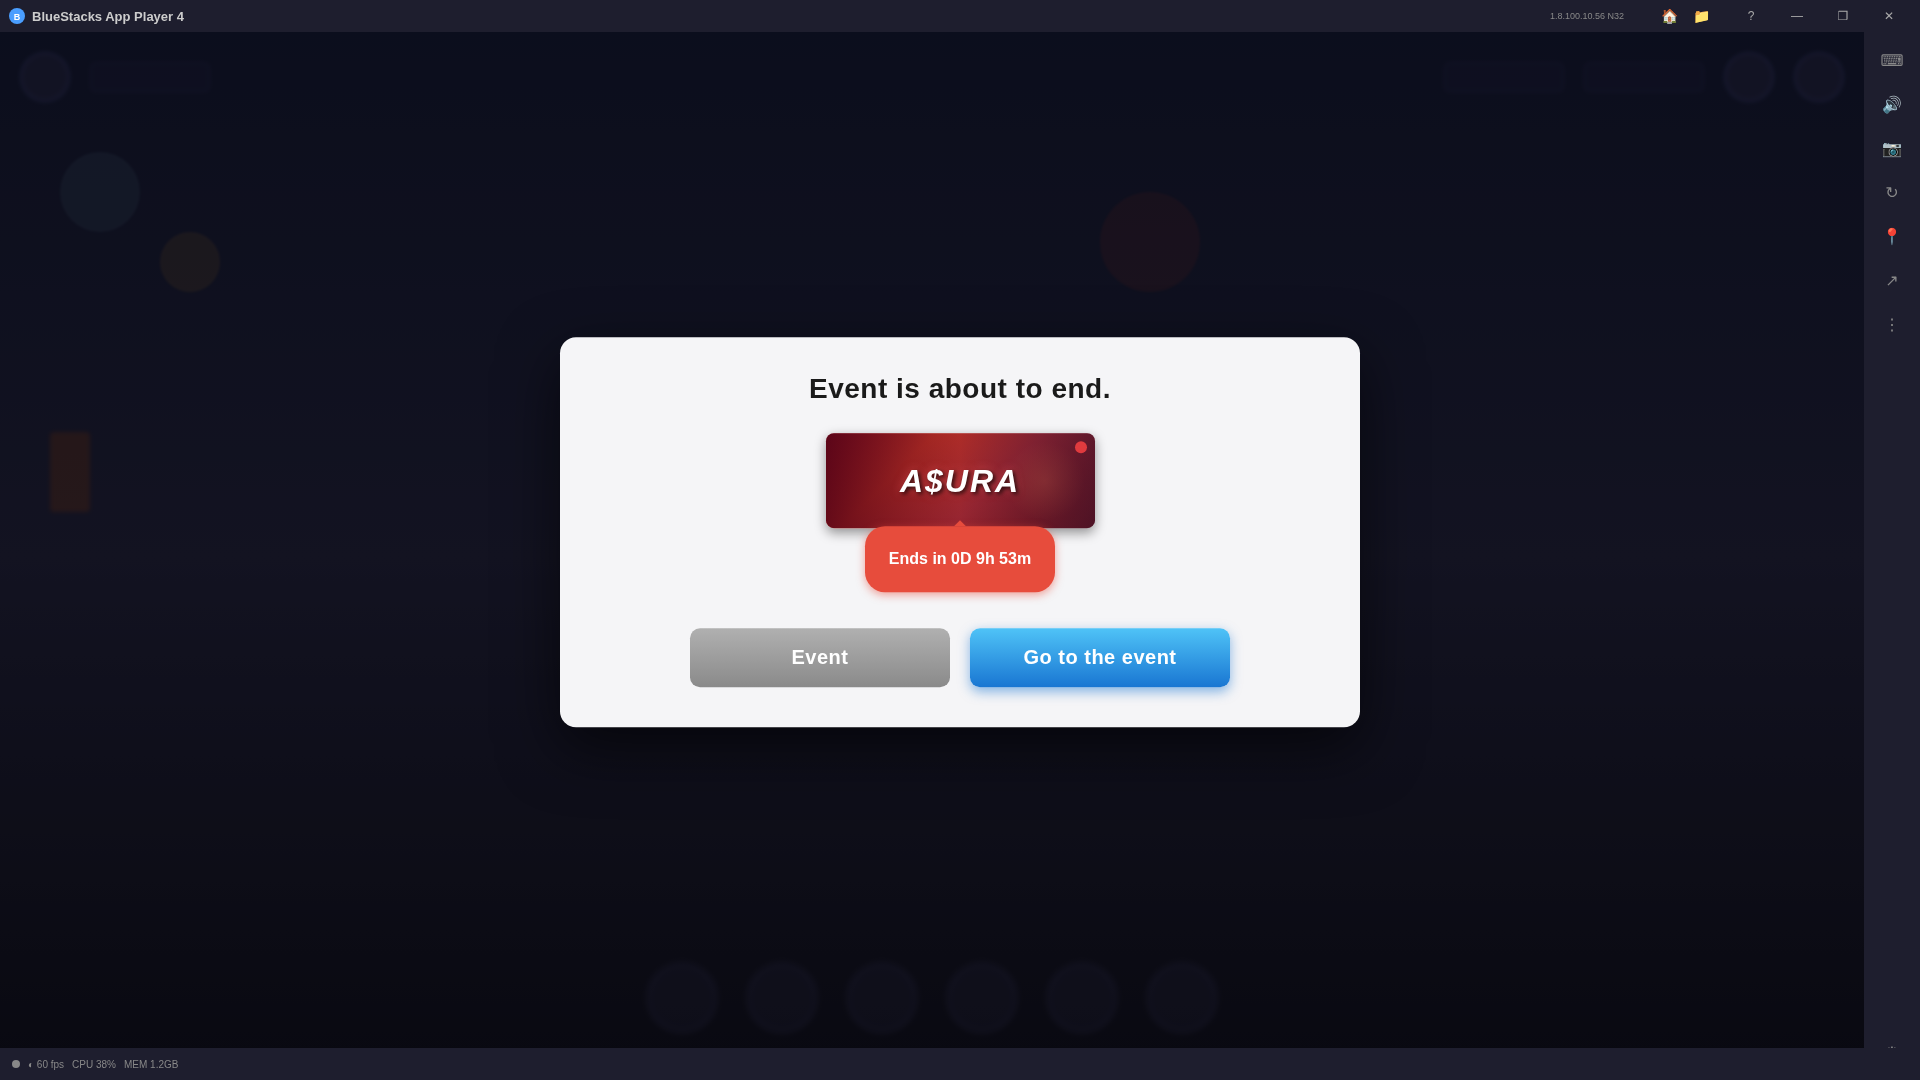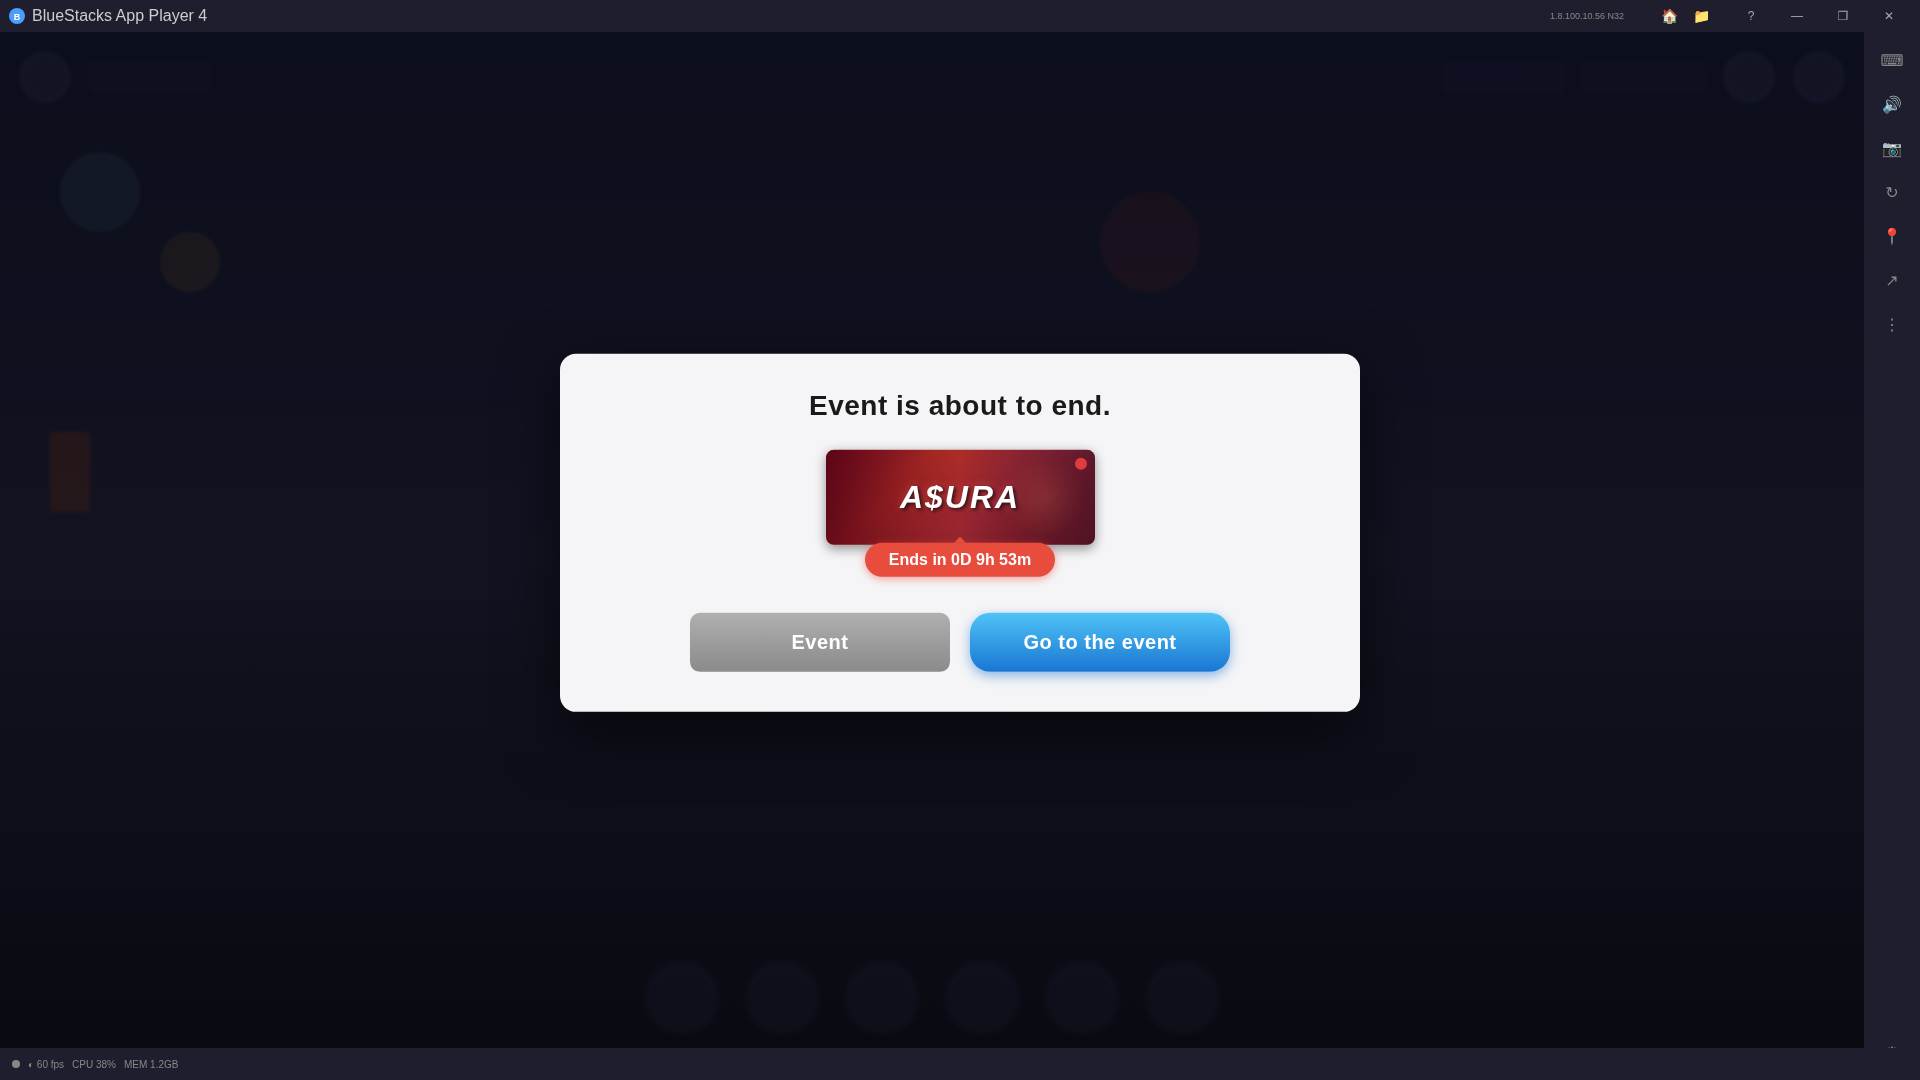--- a/index.html
+++ b/index.html
@@ -44,22 +44,22 @@
     }
 
     .titlebar-logo {
       width: 18px;
       height: 18px;
       margin-right: 6px;
     }
 
     .titlebar-title {
       color: #ccc;
-      font-size: 16px;
-      font-weight: 400;
+      font-size: 13px;
+      font-weight: 700;
       flex: 1;
     }
 
     .titlebar-version {
       color: #888;
       font-size: 9px;
       margin-right: 20px;
     }
 
     .titlebar-controls {
@@ -247,21 +247,21 @@
       width: 80px;
       height: 80px;
       background: radial-gradient(circle, rgba(255,150,100,0.3) 0%, transparent 70%);
       border-radius: 50%;
     }
 
     
     .timer-badge {
       background: #e74c3c;
       color: white;
-      padding: 8px 24px;
+      padding: 24px 24px;
       border-radius: 20px;
       font-size: 16px;
       font-weight: 600;
       margin-top: -2px;
       position: relative;
       box-shadow: 0 2px 8px rgba(231,76,60,0.5);
     }
 
     .timer-badge::before {
       content: '';
@@ -300,21 +300,21 @@
       background: linear-gradient(180deg, #b0b0b0 0%, #8a8a8a 100%);
     }
 
     .btn-go-event {
       flex: 1;
       max-width: 260px;
       padding: 18px 0;
       background: linear-gradient(180deg, #4fc3f7 0%, #1976d2 100%);
       color: white;
       border: none;
-      border-radius: 20px;
+      border-radius: 10px;
       font-size: 20px;
       font-weight: 600;
       cursor: pointer;
       letter-spacing: 0.5px;
       box-shadow: 0 4px 12px rgba(25,118,210,0.5);
     }
 
     
     .dont-show-bar {
       width: 800px;

